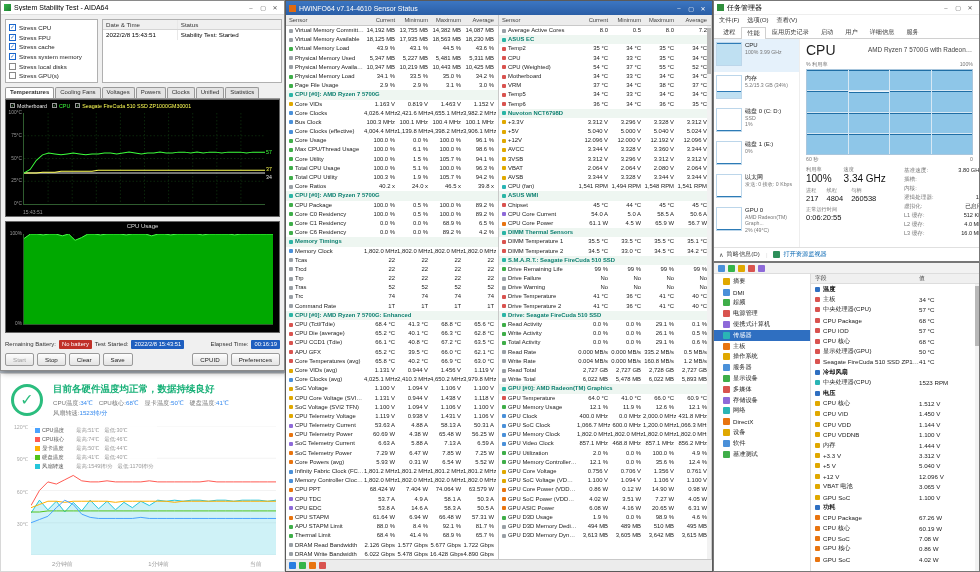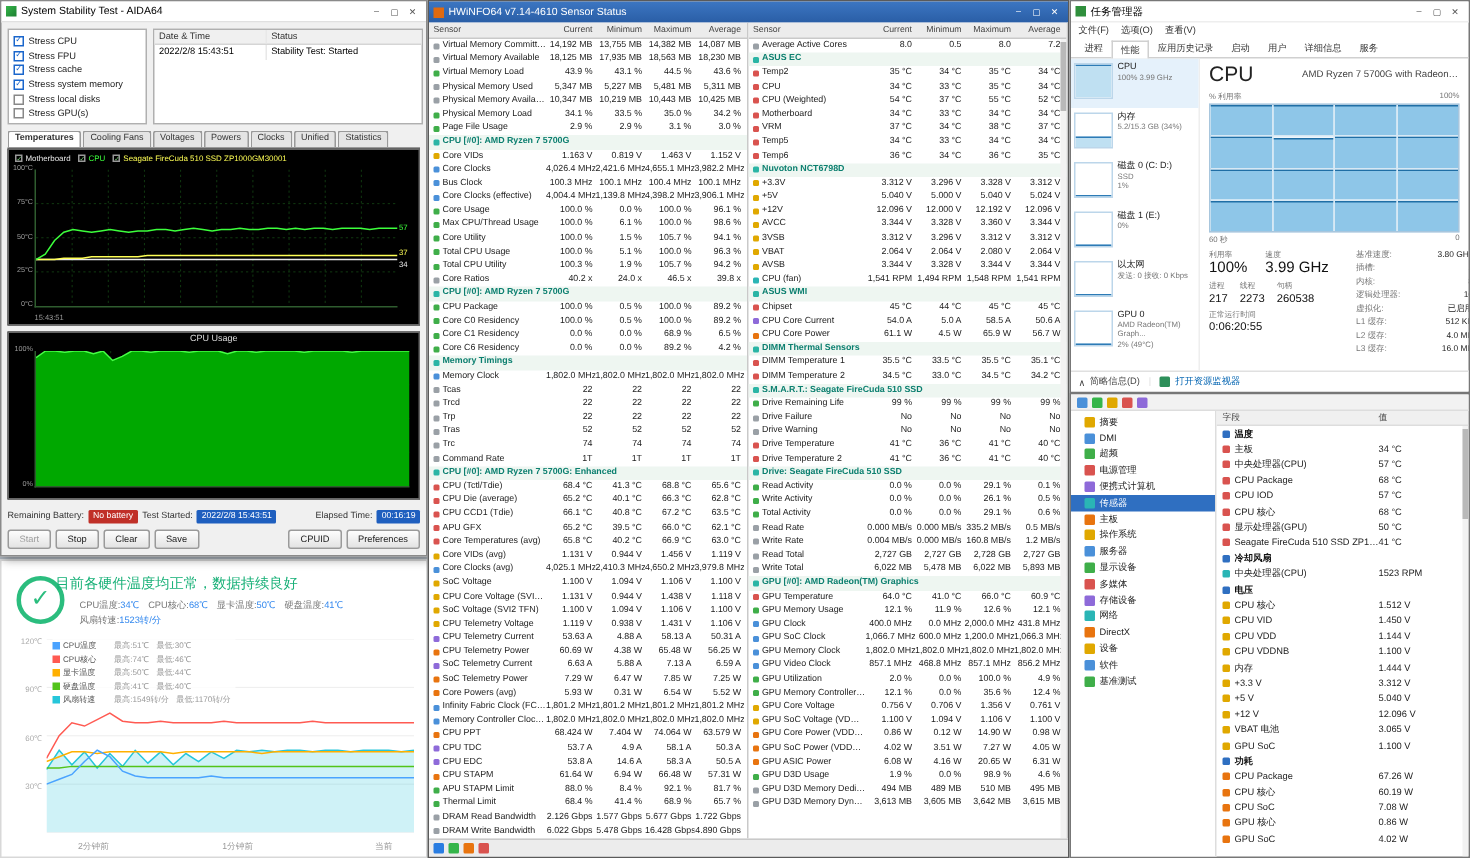--- a/index.html
+++ b/index.html
@@ -47,21 +47,21 @@
   .badge.red { background:#c03028; }
   .badge.blue { background:#1f5fbf; }
   #sst-buttons { position:absolute; left:4px; top:352px; right:4px; height:14px; display:flex; gap:3px; }
   .sst-btn { font-size:6.2px; padding:0 7px; height:13px; line-height:11px; background:linear-gradient(#fdfdfd,#e3e3e3); border:1px solid #9a9a9a; border-radius:2px; color:#222; white-space:nowrap; }
   .sst-btn.disabled { color:#9e9e9e; }
   .spacer { flex:1; }
 
   
   #monitor { left:0; top:373px; width:285px; height:199px; background:#fff; border:1px solid #d8d8d8; z-index:2; }
   #mon-check { position:absolute; left:10px; top:10px; width:32px; height:32px; border:3px solid #2bbd7e; border-radius:50%; color:#2bbd7e; font-size:16px; line-height:26px; text-align:center; }
-  #mon-headline { position:absolute; left:36px; top:9px; font-size:9.5px; font-weight:normal; color:#17b077; white-space:nowrap; }
+  #mon-headline { position:absolute; left:52px; top:9px; font-size:9.5px; font-weight:bold; color:#17b077; white-space:nowrap; }
   #mon-stats { position:absolute; left:52px; top:25px; font-size:6.2px; color:#777; white-space:nowrap; }
   #mon-stats2 { position:absolute; left:52px; top:35px; font-size:6.2px; color:#777; }
   .m-lab { color:#777; }
   .mon-val { color:#3388ee; margin-right:6px; }
   #mon-graph { position:absolute; left:30px; top:52px; right:8px; bottom:16px; }
   .mon-yl { position:absolute; font-size:5.3px; color:#aaa; left:-25px; width:22px; text-align:right; margin-top:-3px; }
   #mon-legend { position:absolute; left:4px; top:0; width:122px; background:rgba(255,255,255,.78); font-size:5.4px; z-index:2; }
   .mleg-row { display:flex; align-items:center; gap:2px; height:9px; }
   .mleg-sq { width:5px; height:5px; flex:none; }
   .mleg-name { color:#555; width:32px; white-space:nowrap; }
@@ -1411,31 +1411,31 @@
       </div>
       <div id="tm-stats">
         <div id="tm-stats-left">
           <div class="tm-big-row" id="tm-stats-big">
               <div class="tm-big">
                 <div class="tm-lab">利用率</div>
                 <div class="tm-big-val">100%</div>
               </div>
               <div class="tm-big">
                 <div class="tm-lab">速度</div>
-                <div class="tm-big-val">3.99 GHz</div>
+                <div class="tm-big-val">3.34 GHz</div>
               </div>
             </div>
           <div class="tm-small-row" id="tm-stats-small">
               <div class="tm-small">
                 <div class="tm-lab">进程</div>
                 <div class="tm-small-val">217</div>
               </div>
               <div class="tm-small">
                 <div class="tm-lab">线程</div>
-                <div class="tm-small-val">2273</div>
+                <div class="tm-small-val">4804</div>
               </div>
               <div class="tm-small">
                 <div class="tm-lab">句柄</div>
                 <div class="tm-small-val">260538</div>
               </div>
             </div>
           <div id="tm-uptime">
             <div class="tm-lab">正常运行时间</div>
             <div class="tm-small-val">0:06:20:55</div>
           </div>

